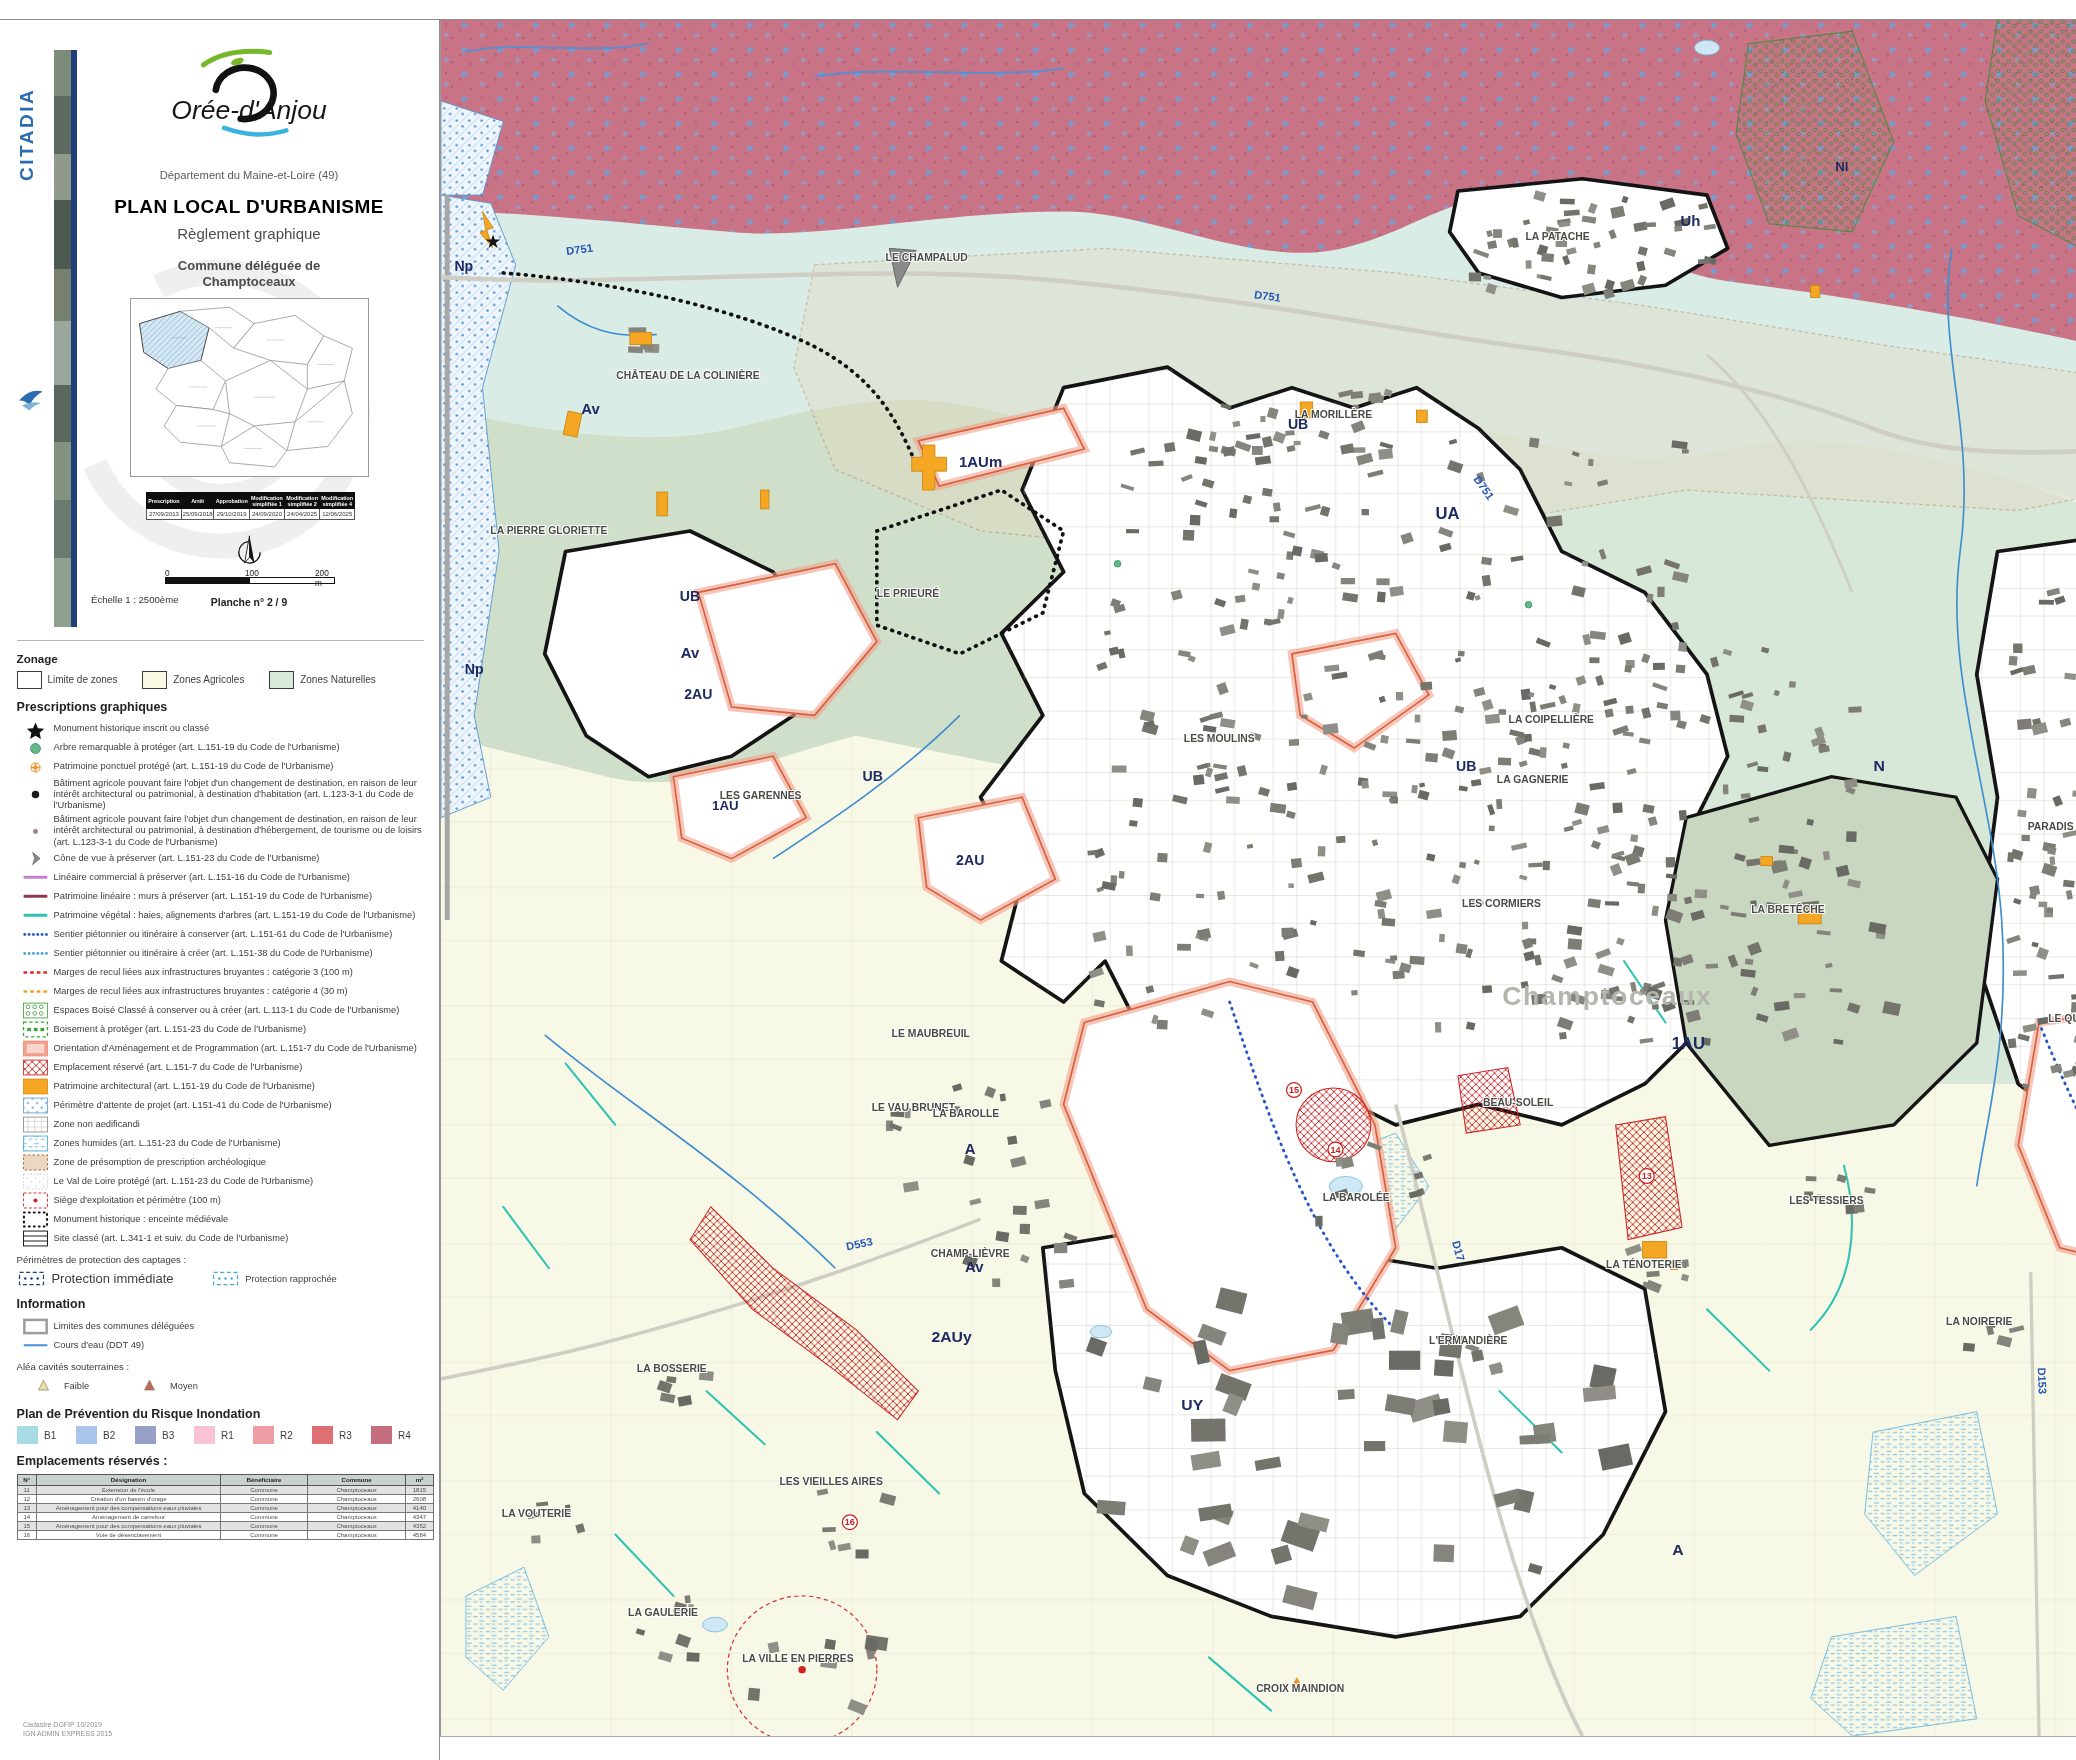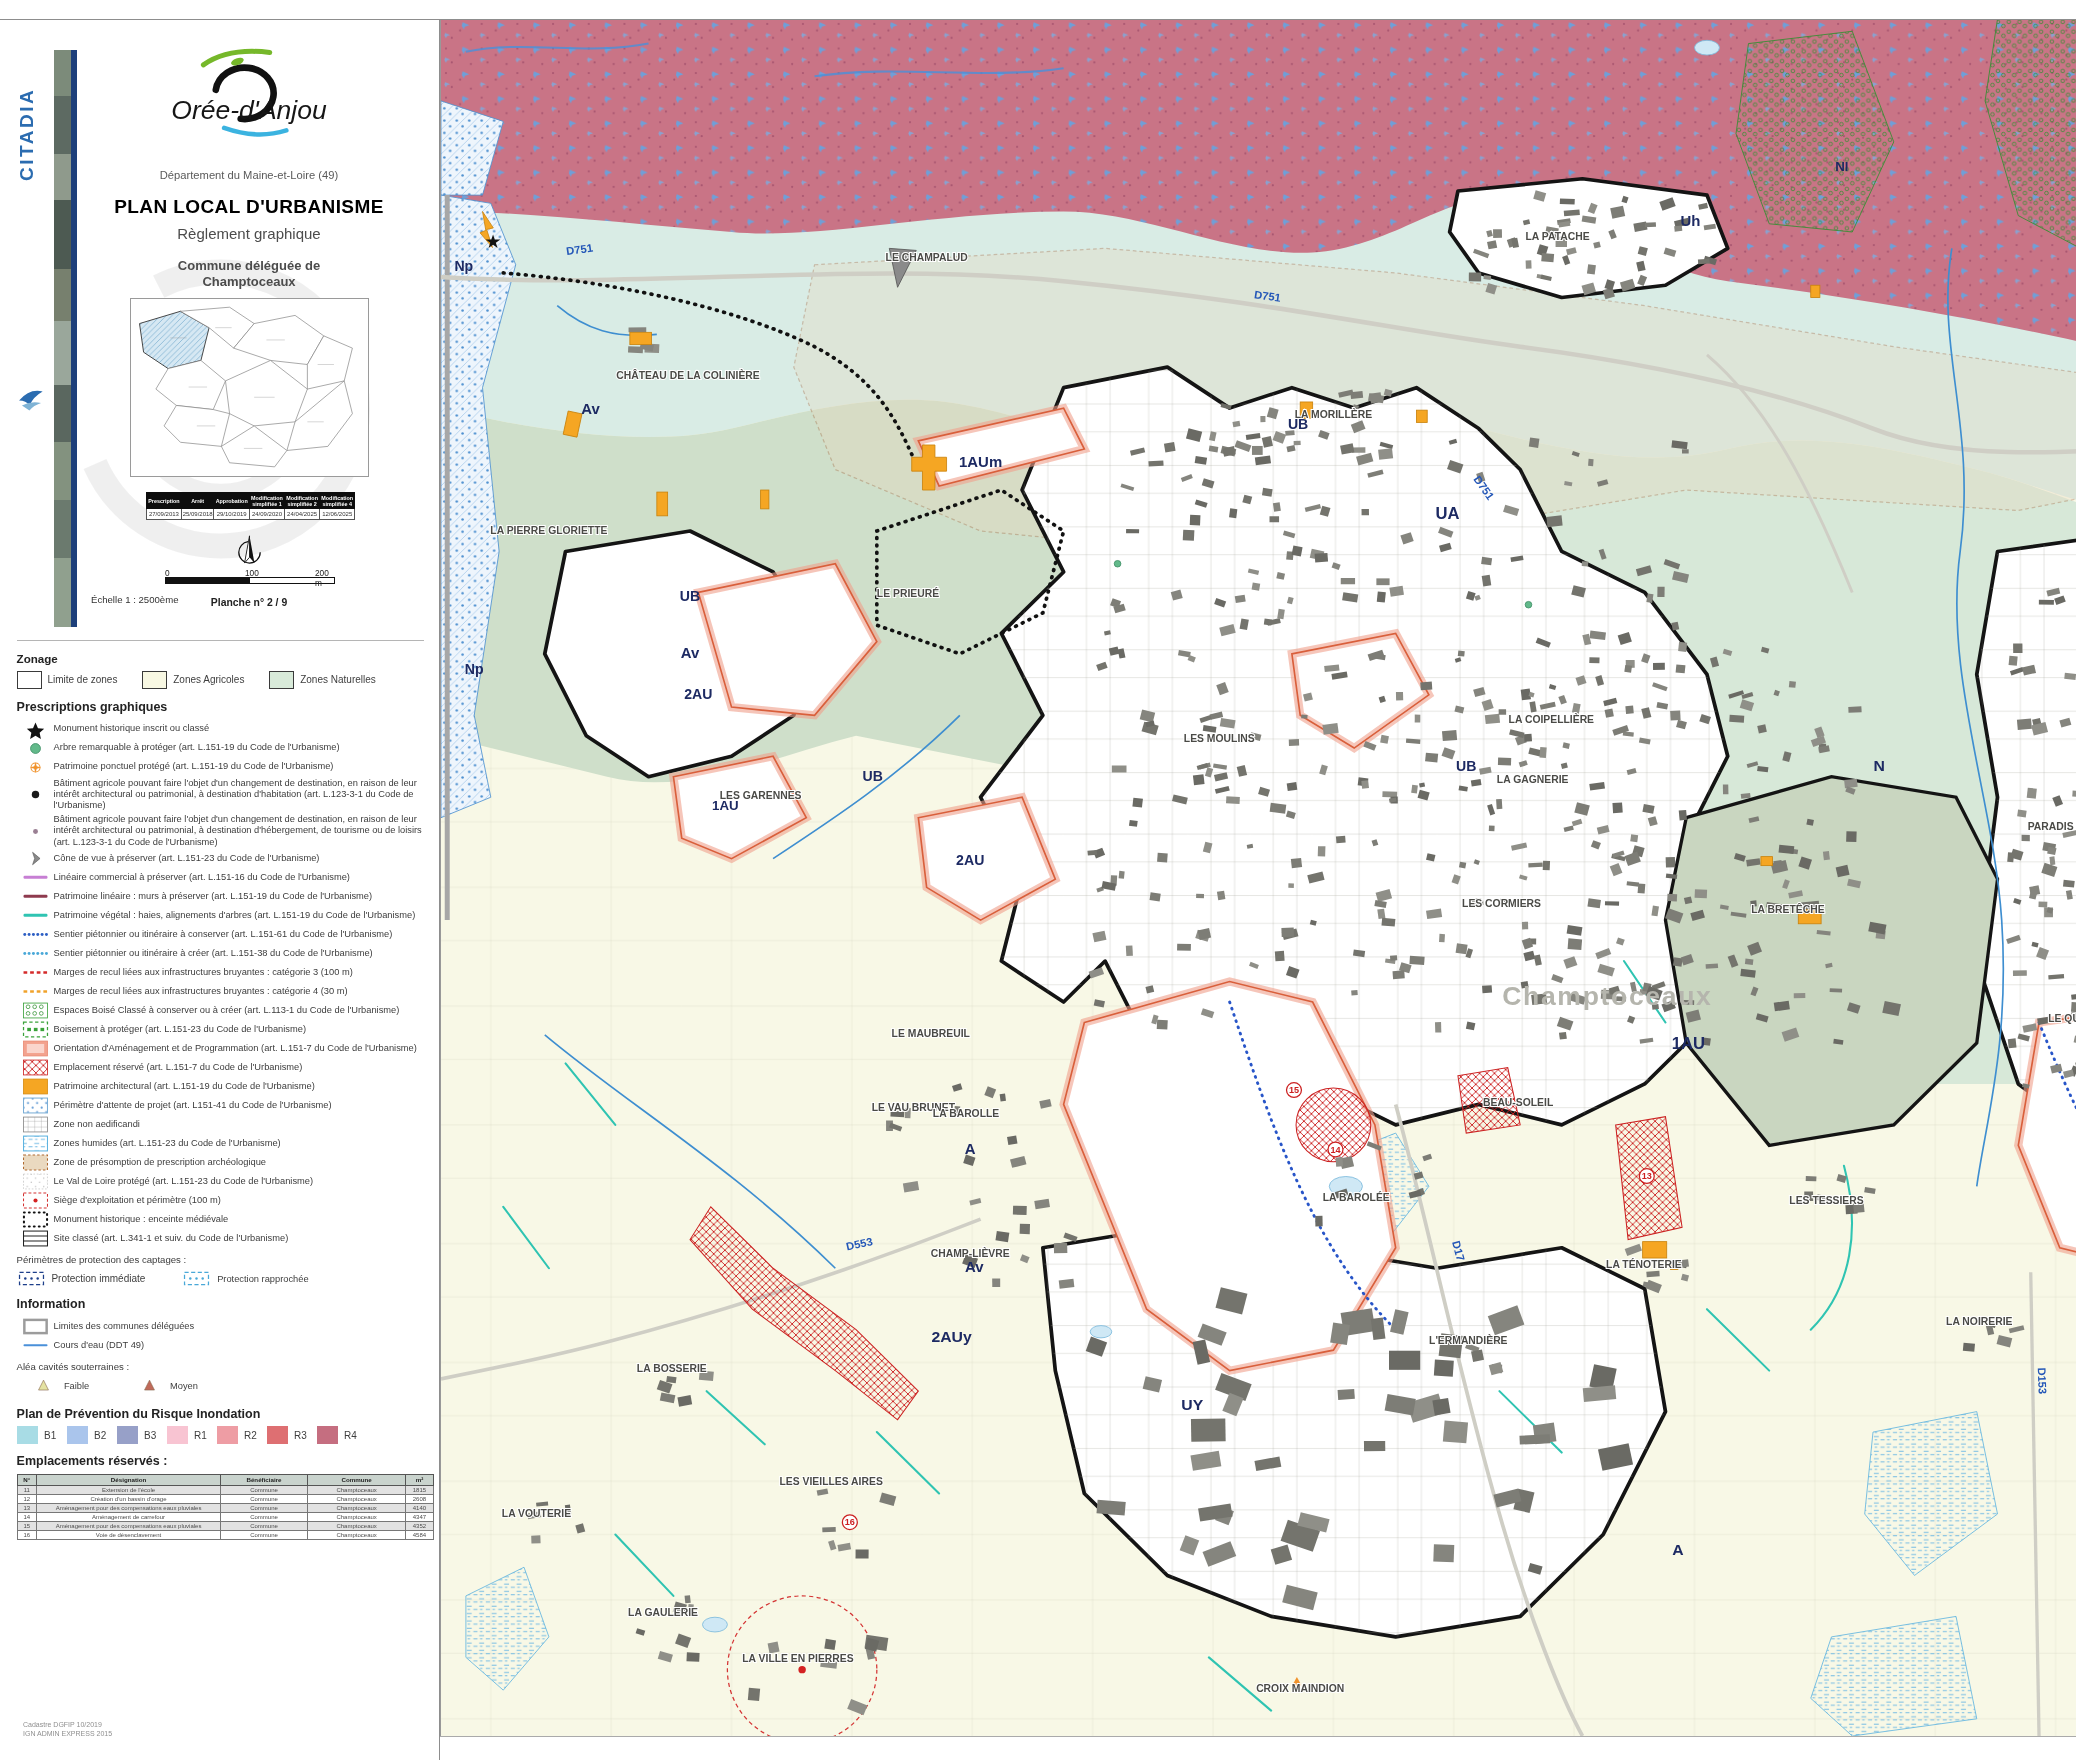--- a/index.html
+++ b/index.html
@@ -45,21 +45,21 @@
   
   #legend{position:absolute;left:16.6px;top:629px;width:415px;}
   .sechdr{font-size:12.5px;font-weight:bold;color:#232323;margin:4.2px 0 5.8px 0;}
   .subhdr{font-size:9.6px;color:#3c3c3c;margin:5.8px 0 4.2px 0;}
   .lrow{display:flex;align-items:center;min-height:17px;}
   .lrow .sym{flex:0 0 37px;display:flex;justify-content:center;}
   .lrow .txt{font-size:9.3px;color:#3c3c3c;line-height:1.22;padding:1.2px 0;}
   .inline-row{display:flex;gap:25px;align-items:center;}
   .zitem{display:flex;align-items:center;gap:5.8px;font-size:10px;color:#3e3e3e;}
   .ppri{display:flex;gap:0;align-items:center;margin:3.3px 0 6.6px 0;}
-  .ppri .zitem{width:50px;}
+  .ppri .zitem{width:59px;}
   #ertbl{border-collapse:collapse;margin-top:2.5px;font-size:6px;color:#4c4c4c;text-align:center;
          width:417px;}
   #ertbl th{background:#c9d3cd;border:0.4px solid #555;font-size:6.2px;padding:1.2px 1.7px;color:#222;}
   #ertbl td{border:0.4px solid #777;padding:1px 1.7px;background:#fff;}
   #ertbl tr:nth-child(even) td{background:#e2e2e2;}
   #attrib{position:absolute;left:23px;top:1701px;font-size:7px;color:#8f8f8f;line-height:1.35;}
   
   #mapwrap{position:absolute;left:440px;top:19px;width:2280px;height:1717px;overflow:hidden;
            background:#f8f8e6;border-left:0.4px solid #999;}
   #mapbottom{position:absolute;left:440px;top:1736px;width:2280px;height:24px;background:#fff;
@@ -492,21 +492,21 @@
     <div class="inline-row" id="captage-row" style="gap:37px">
         <div class="zitem">
           <svg width="29" height="19" viewBox="0 0 70 46">
             <rect x="6" y="8" width="58" height="30" fill="#fff" stroke="#1d3f8a" stroke-width="3" stroke-dasharray="10 6"></rect>
             <g fill="#1d3f8a">
               <circle cx="20" cy="23" r="3"></circle>
               <circle cx="35" cy="23" r="3"></circle>
               <circle cx="50" cy="23" r="3"></circle>
             </g>
           </svg>
-          <span style="font-size:10px">Protection immédiate</span>
+          <span style="font-size:13px">Protection immédiate</span>
         </div>
         <div class="zitem">
           <svg width="29" height="19" viewBox="0 0 70 46">
             <rect x="6" y="8" width="58" height="30" fill="#fff" stroke="#49a8d8" stroke-width="3" stroke-dasharray="10 6"></rect>
             <g fill="#49a8d8">
               <circle cx="20" cy="23" r="3"></circle>
               <circle cx="35" cy="23" r="3"></circle>
               <circle cx="50" cy="23" r="3"></circle>
             </g>
           </svg>

